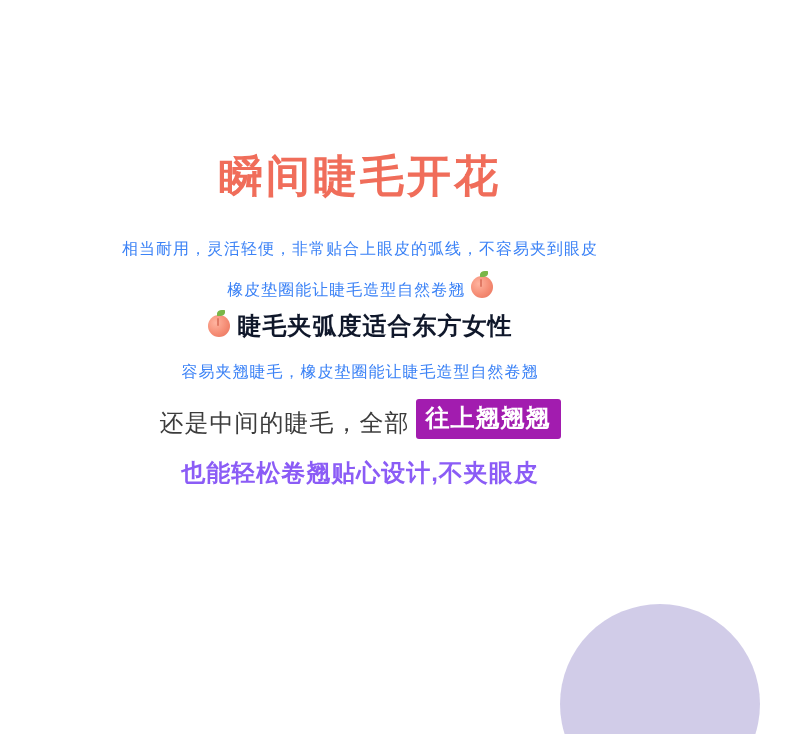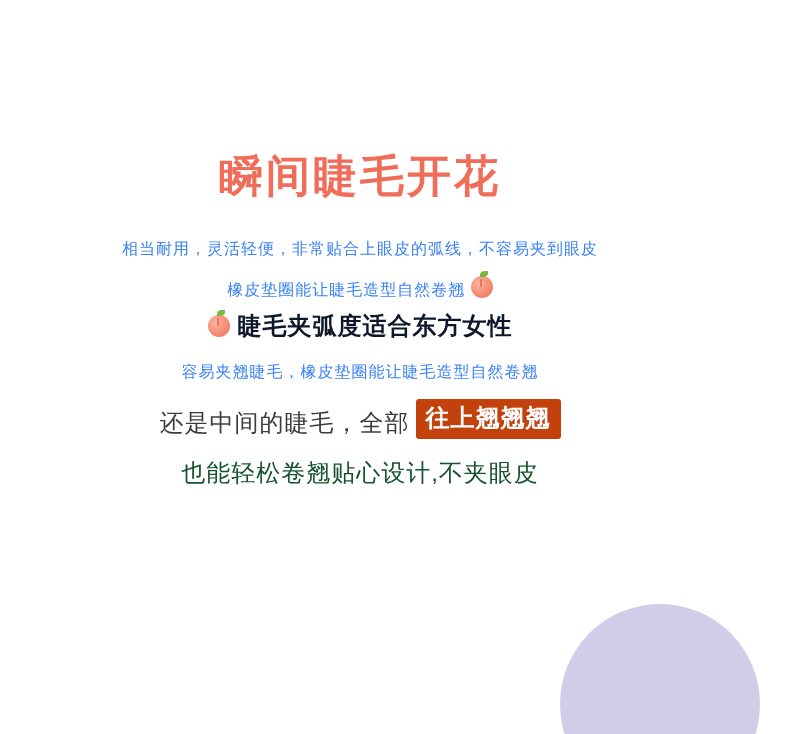--- a/index.html
+++ b/index.html
@@ -110,33 +110,33 @@
     justify-content: center;
     gap: 6px;
     font-size: 24px;
     color: #3c3c3c;
     margin: 0 0 14px 0;
     letter-spacing: 1px;
   }
 
   .badge {
     display: inline-block;
-    background: #c2410c;
+    background: #a21caf;
     color: #ffffff;
     font-weight: bold;
     font-size: 24px;
     padding: 3px 10px 5px 10px;
     border-radius: 3px;
     letter-spacing: 1px;
   }
 
   .closing {
     font-size: 24px;
-    font-weight: normal;
-    color: #14532d;
+    font-weight: bold;
+    color: #8b5cf6;
     letter-spacing: 1px;
     margin: 18px 0 0 0;
   }
 </style>
 </head>
 <body>
 
 <div class="page">
 
   <div class="corner-circle"></div>

